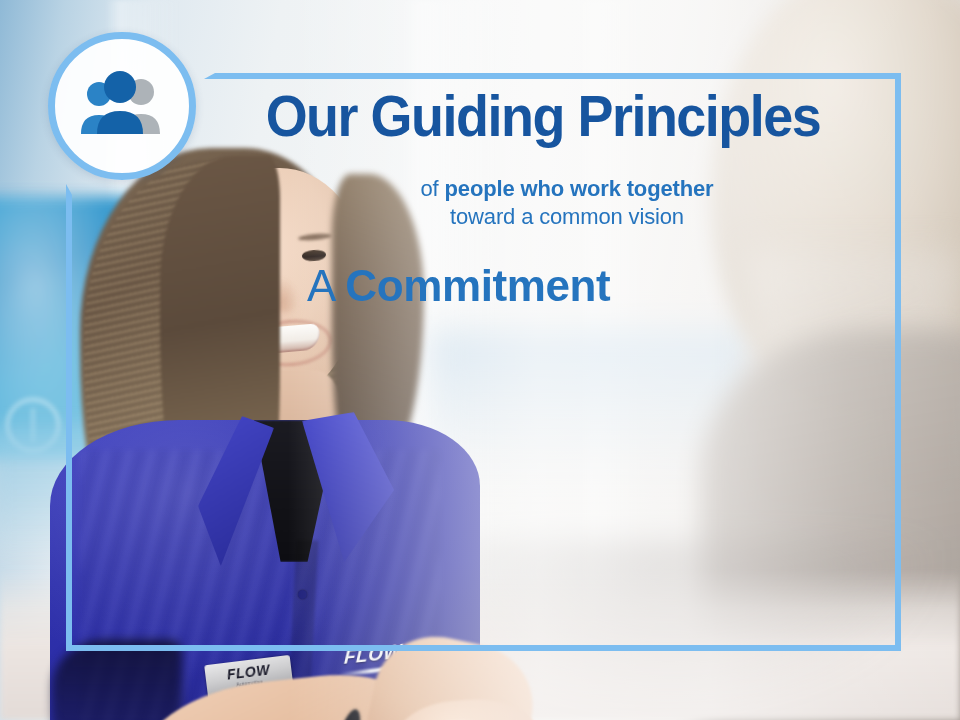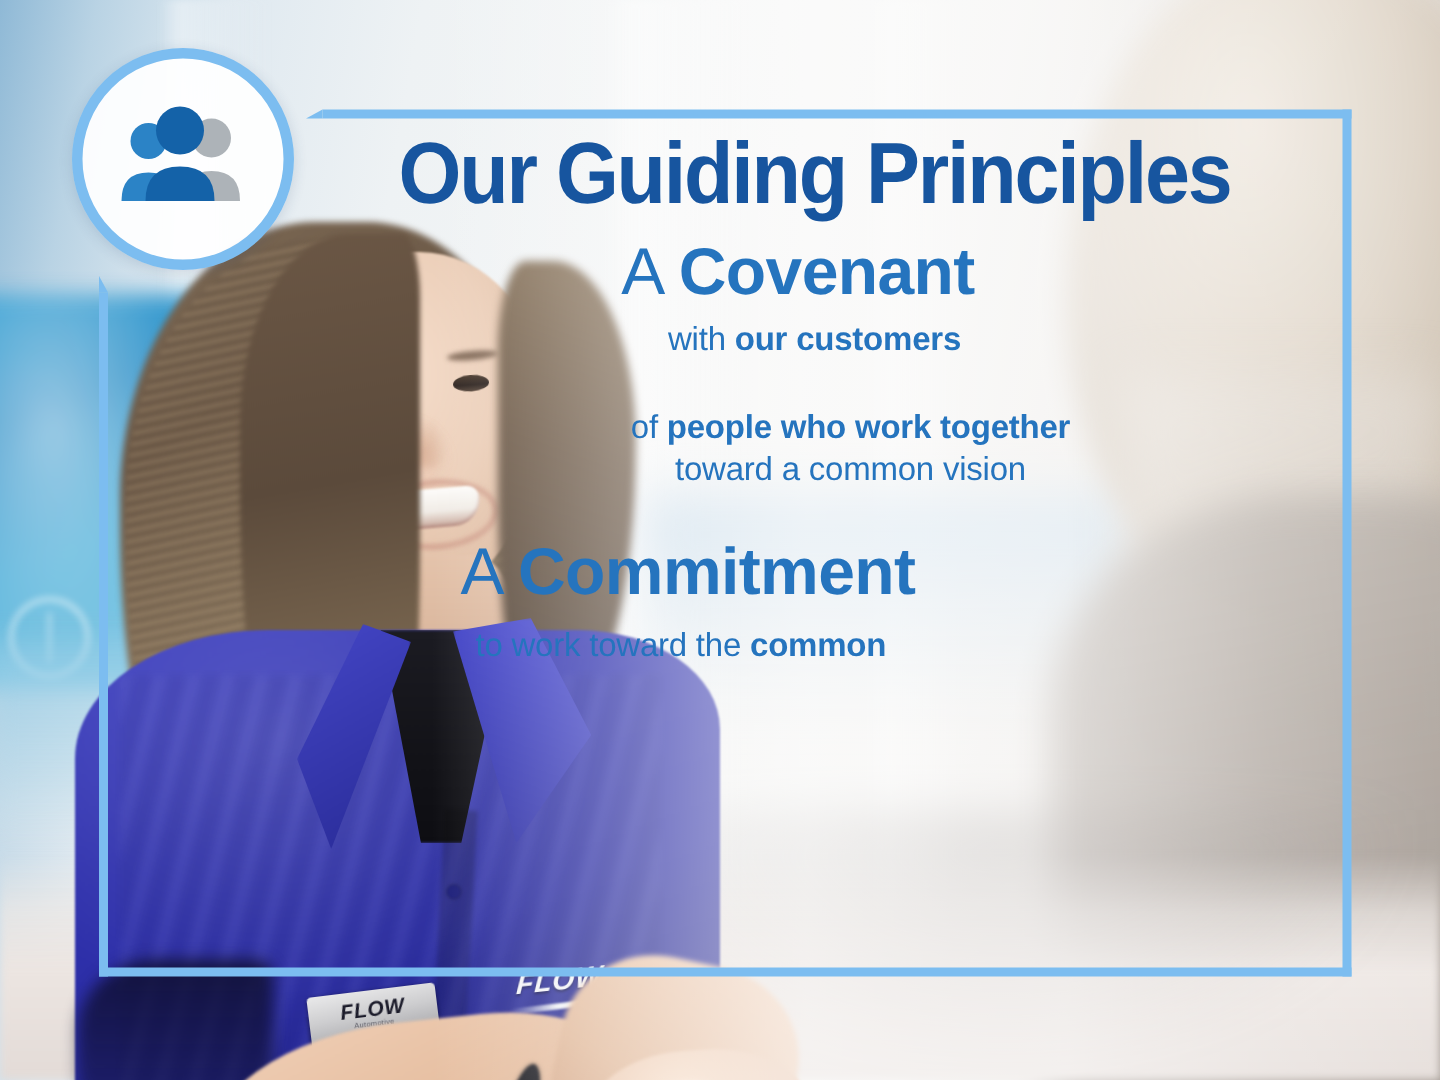--- a/index.html
+++ b/index.html
@@ -642,34 +642,27 @@
 
         <circle cx="46" cy="17" r="16" fill="#1462a8"></circle>
         <path d="M23 64 q0-23 23-23 q23 0 23 23 z" fill="#1462a8"></path>
       </svg>
     </span>
   </div>
 
   <div class="content">
     <h1 class="title">Our Guiding Principles</h1>
     <div id="principle-list">
-        <div class="principle block-covenant">
-          <div class="p-head"><span class="art">A </span><span class="word">Covenant</span></div>
-          <div class="p-sub">
-            <div><span>with </span><b>our customers</b></div>
-          </div>
-        </div>
         <div class="principle block-community">
           <div class="p-sub">
             <div><span>of </span><b>people who work together</b></div>
             <div><span>toward a common vision</span></div>
           </div>
         </div>
         <div class="principle block-commitment">
           <div class="p-head"><span class="art">A </span><span class="word">Commitment</span></div>
           <div class="p-sub">
-            <div><span>to work toward the </span><b>common</b></div>
           </div>
         </div>
       </div>
   </div>
 
 </div>
 
 </body></html>

